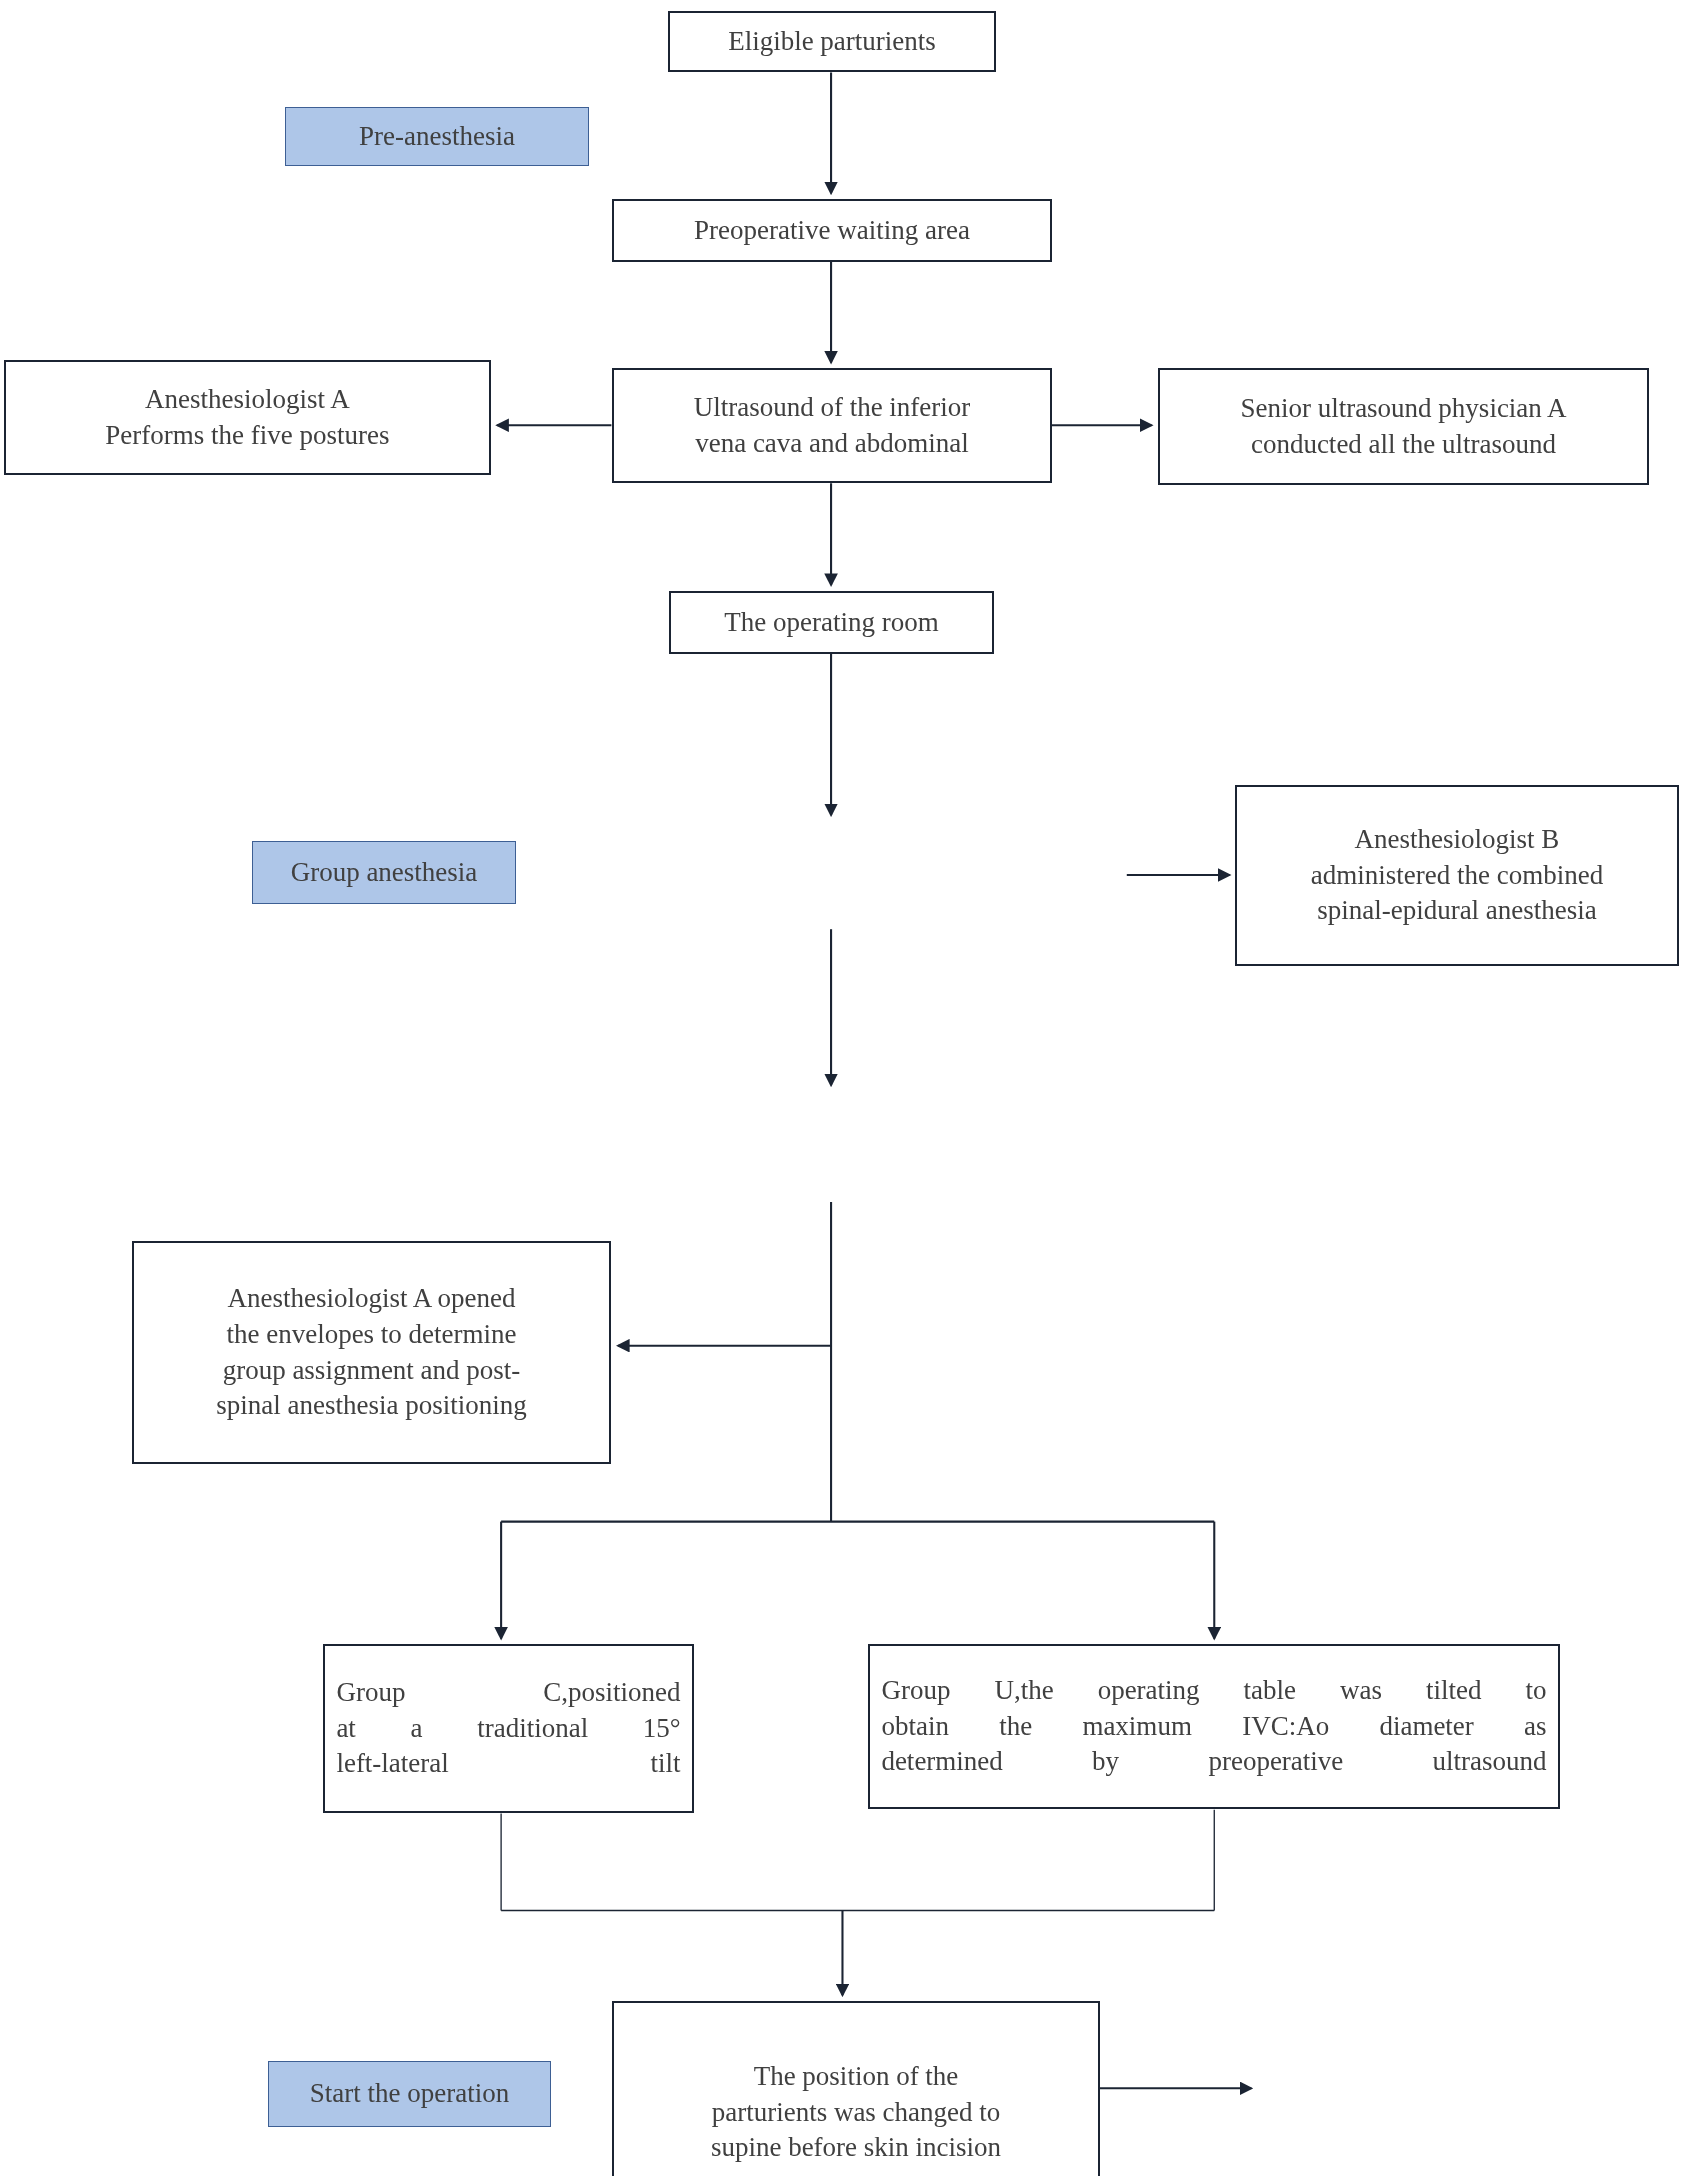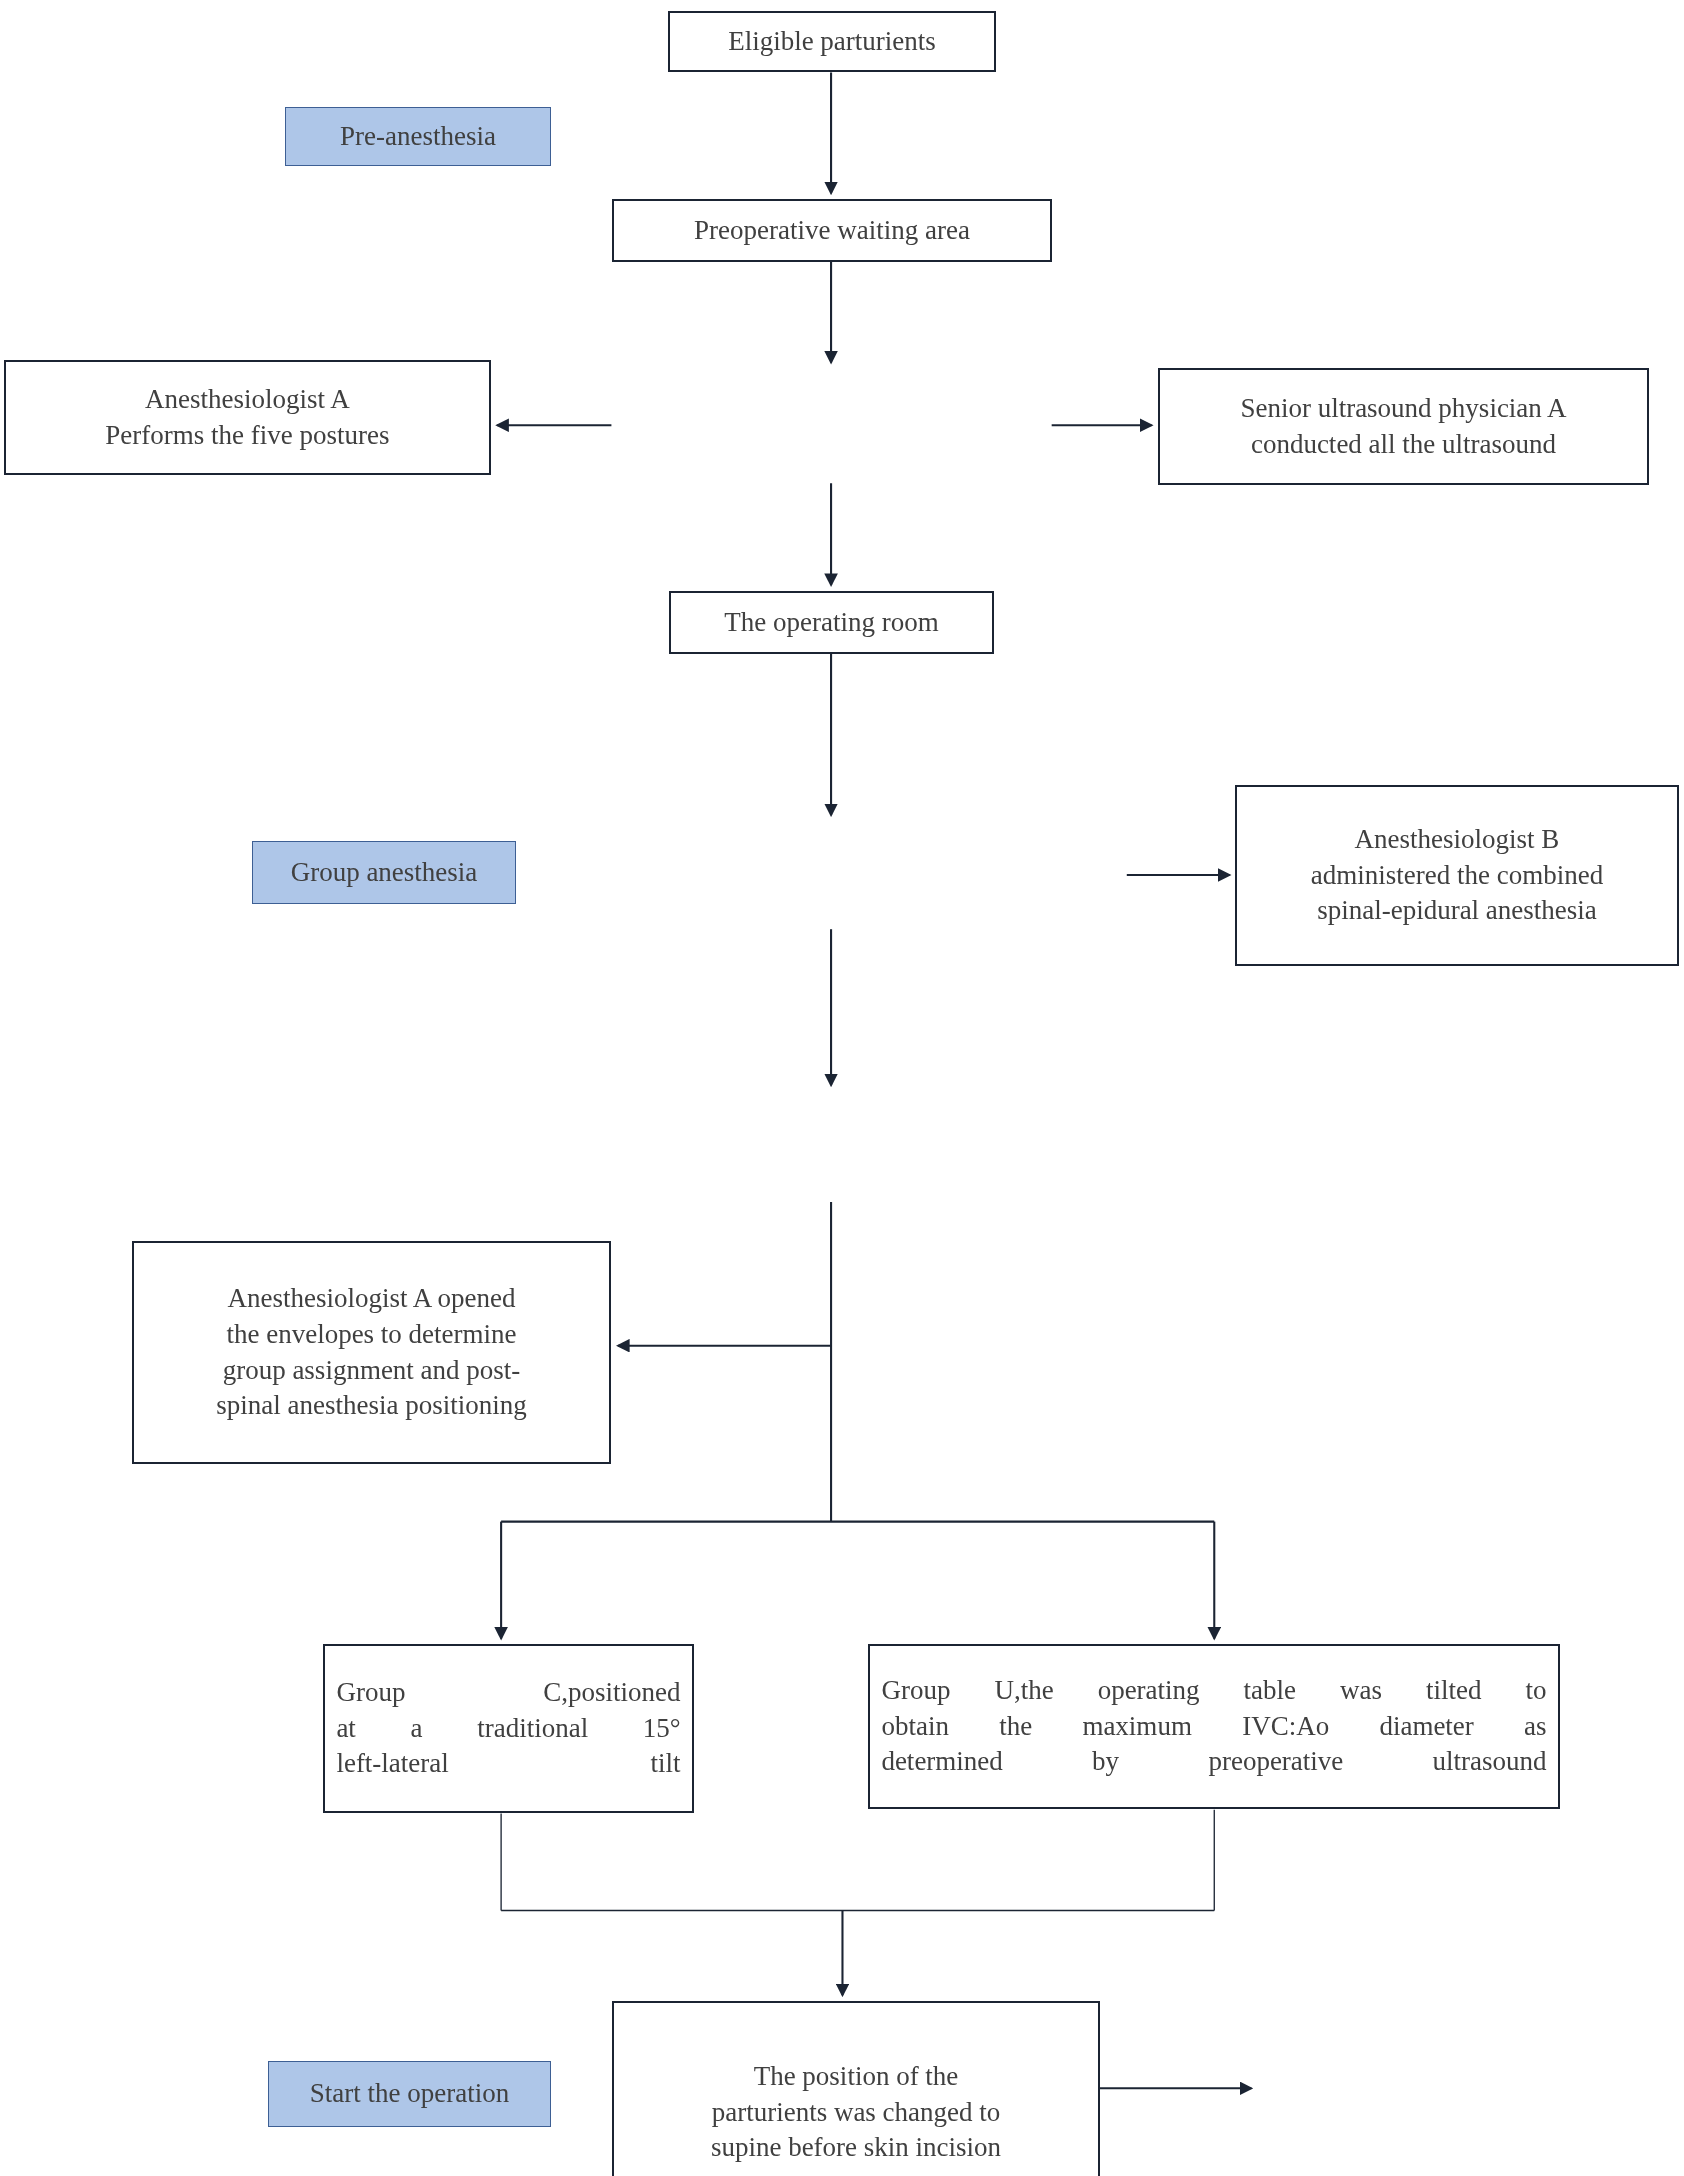--- a/index.html
+++ b/index.html
@@ -62,24 +62,26 @@
     <path class="line" d="M1277 1600 V1723" marker-end="url(#arrow)"></path>
     <path class="line thin" d="M527 1907 V2009"></path>
     <path class="line thin" d="M1277 1903 V2009"></path>
     <path class="line thin" d="M527 2009 H1277"></path>
     <path class="line" d="M886 2009 V2098" marker-end="url(#arrow)"></path>
     <path class="line" d="M1156 2196 H1316" marker-end="url(#arrow)"></path>
   </svg>
 
   <div class="node" style="left:668px;top:11.4px;width:328px;height:61px">Eligible parturients</div>
 
-  <div class="node label" style="left:285px;top:107px;width:266px;height:59px">Pre-anesthesia</div>
+  <div class="node label" style="left:285px;top:107px;width:304px;height:59px">Pre-anesthesia</div>
 
   <div class="node" style="left:612px;top:199px;width:440px;height:63px">Preoperative waiting area</div>
 
+  <div class="node" style="left:612px;top:368px;width:440px;height:115px">Ultrasound of the inferior
+vena cava and abdominal</div>
 
   <div class="node" style="left:3.8px;top:360px;width:487px;height:115px">Anesthesiologist A
 Performs the five postures</div>
 
   <div class="node" style="left:1158px;top:368px;width:491px;height:117px">Senior ultrasound physician A
 conducted all the ultrasound</div>
 
   <div class="node" style="left:669px;top:591px;width:325px;height:63px">The operating room</div>
 
   <div class="node label" style="left:252px;top:841px;width:264px;height:63px">Group anesthesia</div>

